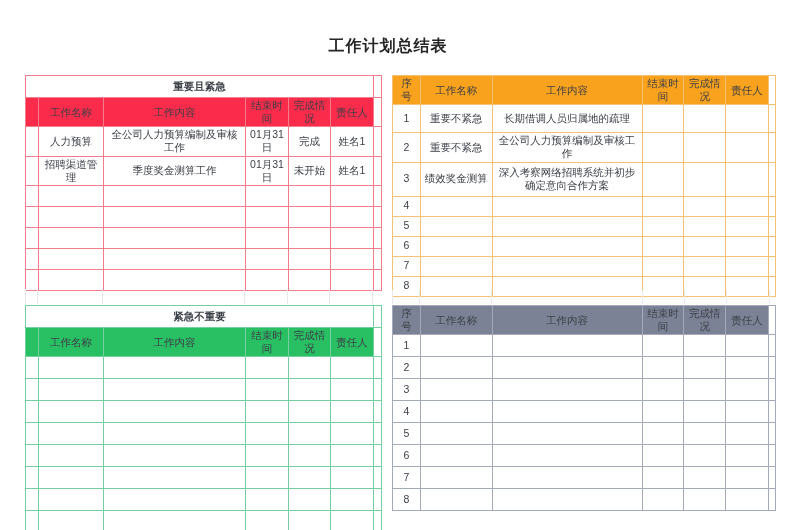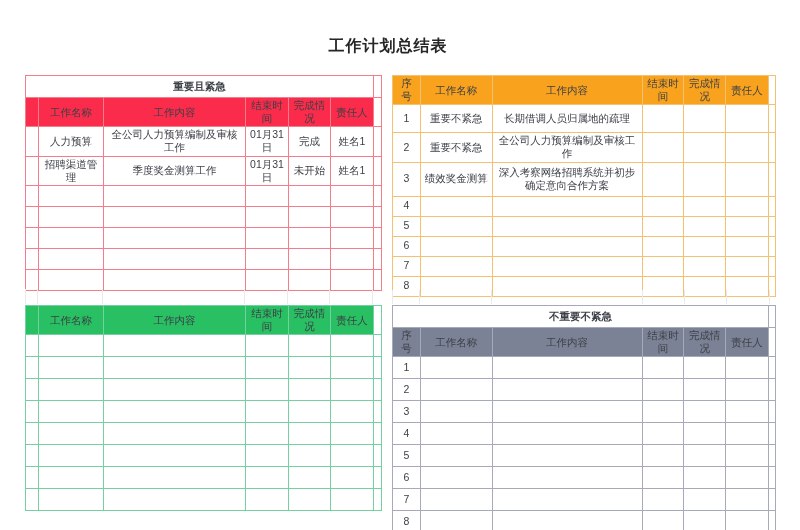--- a/index.html
+++ b/index.html
@@ -249,20 +249,24 @@
       <colgroup>
           <col style="width:13px">
           <col style="width:65px">
           <col style="width:142px">
           <col style="width:43px">
           <col style="width:42px">
           <col style="width:43px">
           <col style="width:8px">
         </colgroup>
       <tbody>
+          <tr class="rt">
+        <td class="title-cell" colspan="6">紧急不重要</td>
+        <td class="noborder"></td>
+      </tr>
       <tr class="rh">
         <td class="hdr"></td>
         <td class="hdr">工作名称</td>
         <td class="hdr">工作内容</td>
         <td class="hdr">结束时间</td>
         <td class="hdr">完成情况</td>
         <td class="hdr">责任人</td>
         <td></td>
       </tr>
       <tr class="r20">
@@ -346,24 +350,20 @@
       <colgroup>
           <col style="width:28px">
           <col style="width:72px">
           <col style="width:151px">
           <col style="width:42px">
           <col style="width:42px">
           <col style="width:43px">
           <col style="width:7px">
         </colgroup>
       <tbody>
-          <tr class="rt">
-        <td class="title-cell" colspan="6">不重要不紧急</td>
-        <td class="noborder"></td>
-      </tr>
       <tr class="rh">
         <td class="hdr">序号</td>
         <td class="hdr">工作名称</td>
         <td class="hdr">工作内容</td>
         <td class="hdr">结束时间</td>
         <td class="hdr">完成情况</td>
         <td class="hdr">责任人</td>
         <td></td>
       </tr>
       <tr class="r20">

